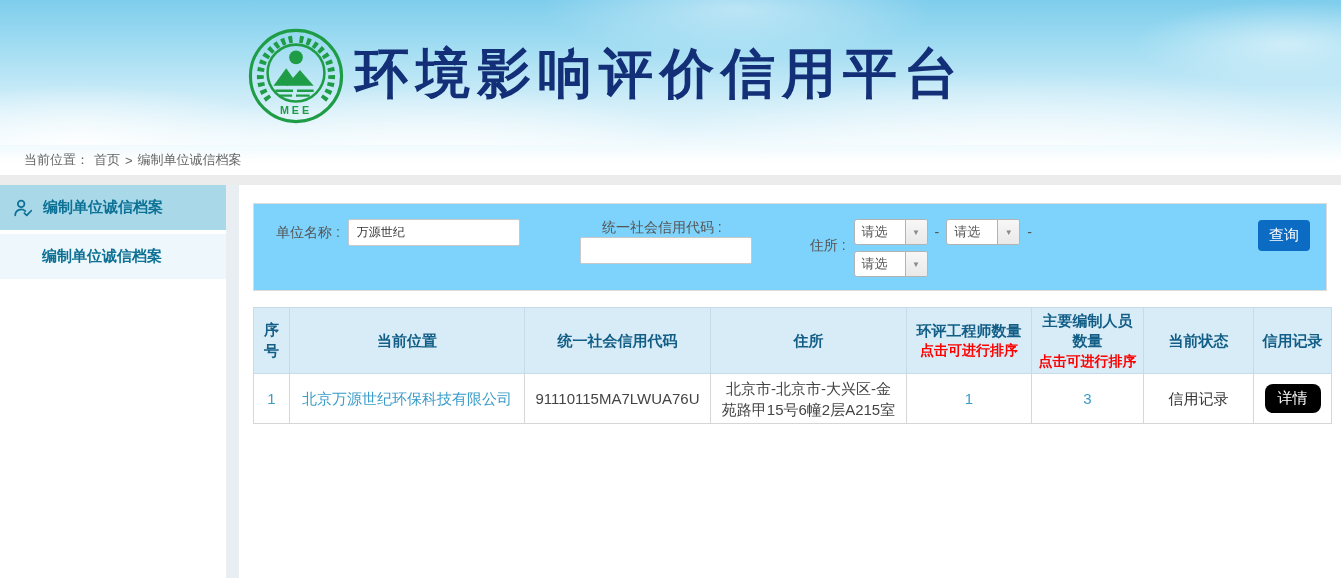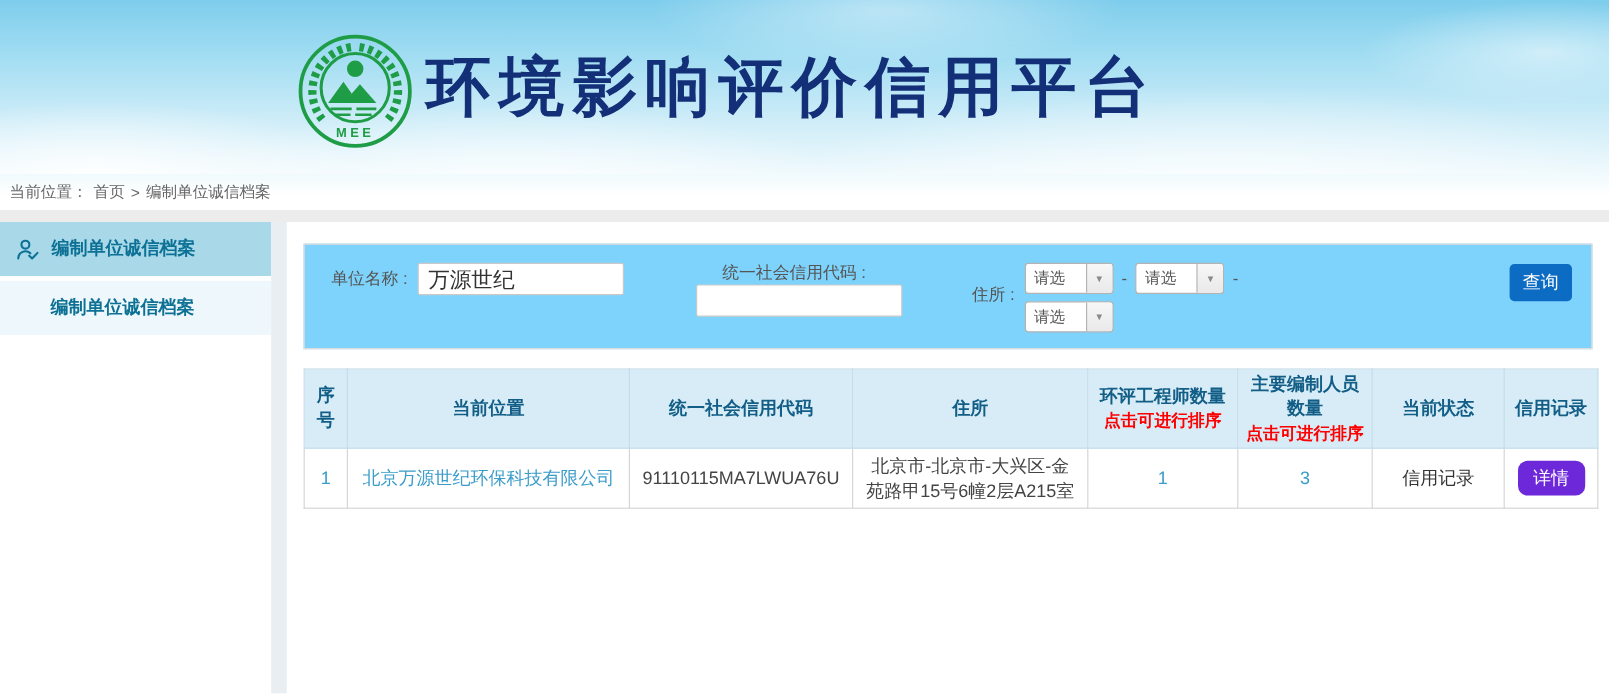--- a/index.html
+++ b/index.html
@@ -21,21 +21,21 @@
   .brand { display:flex; align-items:center; gap:10px; }
   .brand svg { width:98px; height:98px; }
   .site-title {
     font-size:54px; font-weight:900; color:#122f78; letter-spacing:7px;
     line-height:1; padding-bottom:6px;
   }
 
   
   .breadcrumb-bar {
     height:30px; flex:0 0 30px; display:flex; align-items:center; gap:5px;
-    padding-left:8px; font-size:13px; color:#666;
+    padding-left:24px; font-size:13px; color:#666;
     background:linear-gradient(180deg,#f0fafd 0%, #ffffff 60%);
   }
   .breadcrumb-bar a { color:#666; text-decoration:none; cursor:pointer; }
 
   .divider-band { height:10px; flex:0 0 10px; background:#ececec; }
 
   
   .content { flex:1; display:flex; background:#fff; min-height:0; }
 
   .sidebar { width:226px; flex:0 0 226px; background:#fff; }
@@ -55,21 +55,21 @@
 
   
   .search-box {
     border:1px solid #dcdcdc; background:#7dd3fc; padding:15px 12px 13px 22px;
     display:flex; align-items:flex-start;
   }
   .field { display:flex; align-items:center; }
   .field label { font-size:14px; color:#555; white-space:nowrap; margin-right:8px; }
   .text-input {
     width:172px; height:27px; border:1px solid #c9c9c9; border-radius:2px;
-    font-size:18px; color:#333; padding:0 8px; outline:none;
+    font-size:12px; color:#333; padding:0 8px; outline:none;
     font-family:"Liberation Sans","DejaVu Sans",sans-serif;
   }
   .field-code { margin-left:60px;flex-direction:column; }
   .field-addr { margin-left:58px; align-items:flex-start; }
   .field-addr label { margin-top:18px; }
   .combo-grid { display:flex; flex-direction:column; gap:6px; }
   .combo-row { display:flex; align-items:center; gap:7px; }
   .combo {
     display:inline-flex; height:26px; border:1px solid #b3b3b3; border-radius:3px;
     overflow:hidden; background:#fff; cursor:pointer;
@@ -93,21 +93,21 @@
     border:1px solid #c6dcea; height:44px; padding:3px 4px; text-align:center; line-height:1.35;
   }
   .results-table th.sortable { cursor:pointer; }
   .sort-hint { color:#ff0000; font-size:14px; font-weight:bold; display:block; }
   .results-table td {
     border:1px solid #d6d6d6; height:50px; padding:3px 8px; text-align:center;
     font-size:15px; color:#444; line-height:1.4; background:#fff;
   }
   .link { color:#3a9cc9; text-decoration:none; cursor:pointer; }
   .detail-btn {
-    background:#6d28d9; color:#fff; border:none; border-radius:8px;
+    background:#000000; color:#fff; border:none; border-radius:8px;
     padding:5px 13px; font-size:15px; cursor:pointer; font-family:inherit;
   }
 </style>
 </head>
 <body>
 
 <div class="page">
 
   <header class="site-header">
     <div class="brand">

